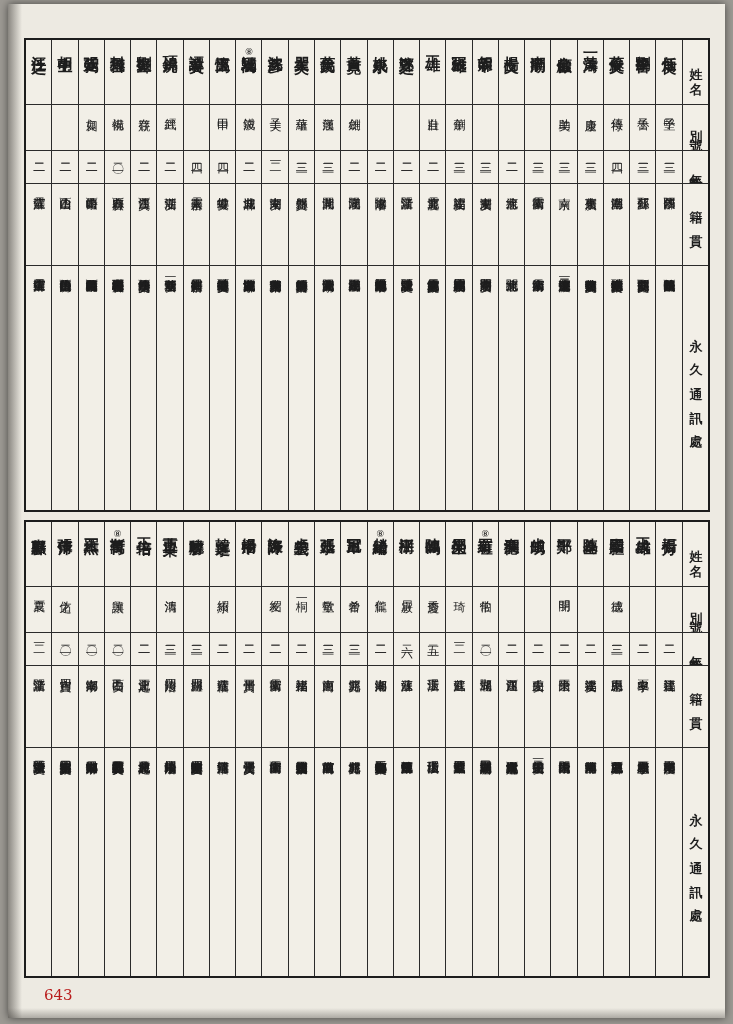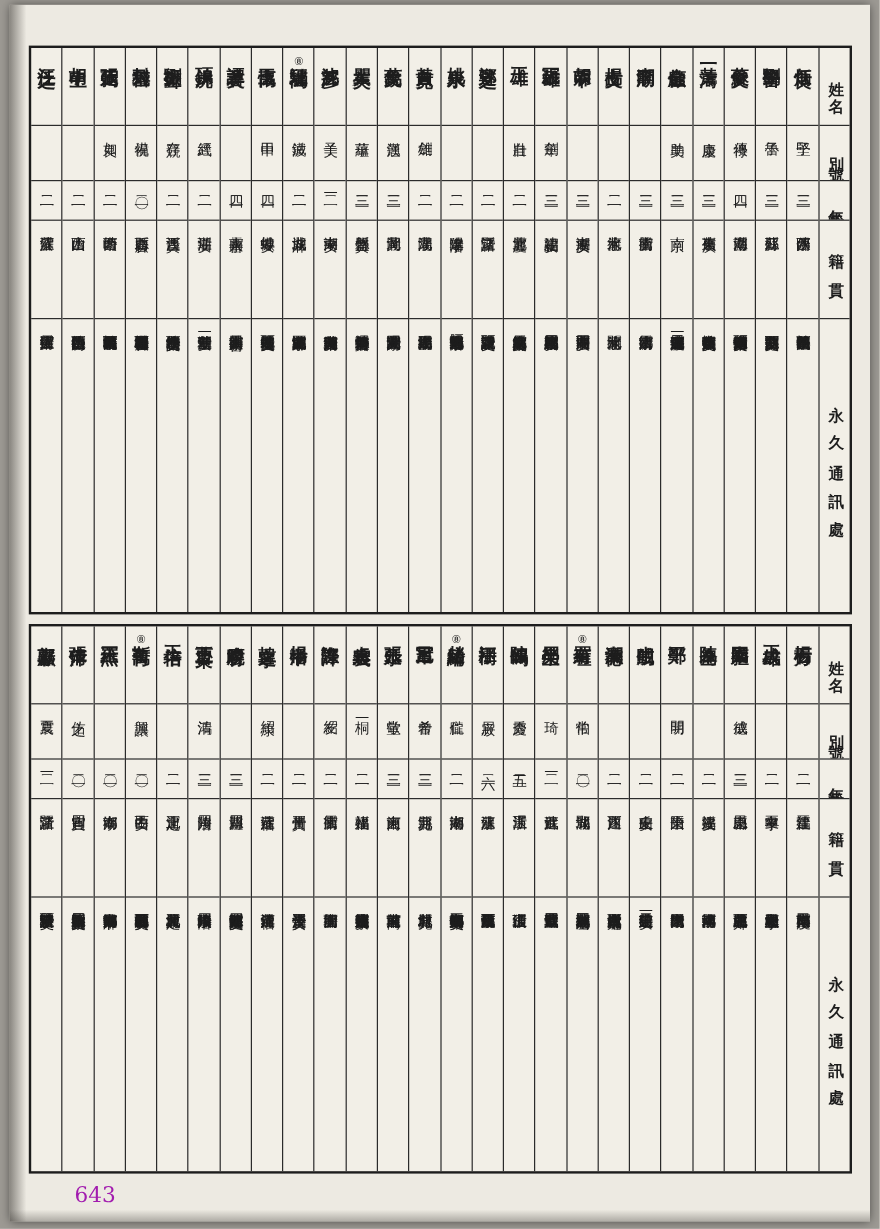--- a/index.html
+++ b/index.html
@@ -55,21 +55,21 @@
   .r-address .vtext{font-size:12px;}
   .hcell{align-items:center;padding-top:0;}
   .hcell .vtext{font-weight:700;font-size:13px;}
   .col.header .r-name .vtext{letter-spacing:14px;}
   .col.header .r-alias .vtext{letter-spacing:8px;}
   .col.header .r-age .vtext{letter-spacing:3px;}
   .col.header .r-native .vtext{letter-spacing:24px;}
   .col.header .r-address .vtext{letter-spacing:24px;}
   .pageno{
     position:absolute;left:36px;top:982px;
-    font-family:"DejaVu Serif",serif;font-size:18px;color:#a21caf;margin-left:18px;
+    font-family:"DejaVu Serif",serif;font-size:15px;color:#b91c1c;
   }
 </style>
 </head>
 <body>
 
 <div class="sheet">
   <div class="scan-edge"></div>
   <div class="scan-edge-bottom"></div>
   <div class="wrap">
     <div class="dtable t-top">

